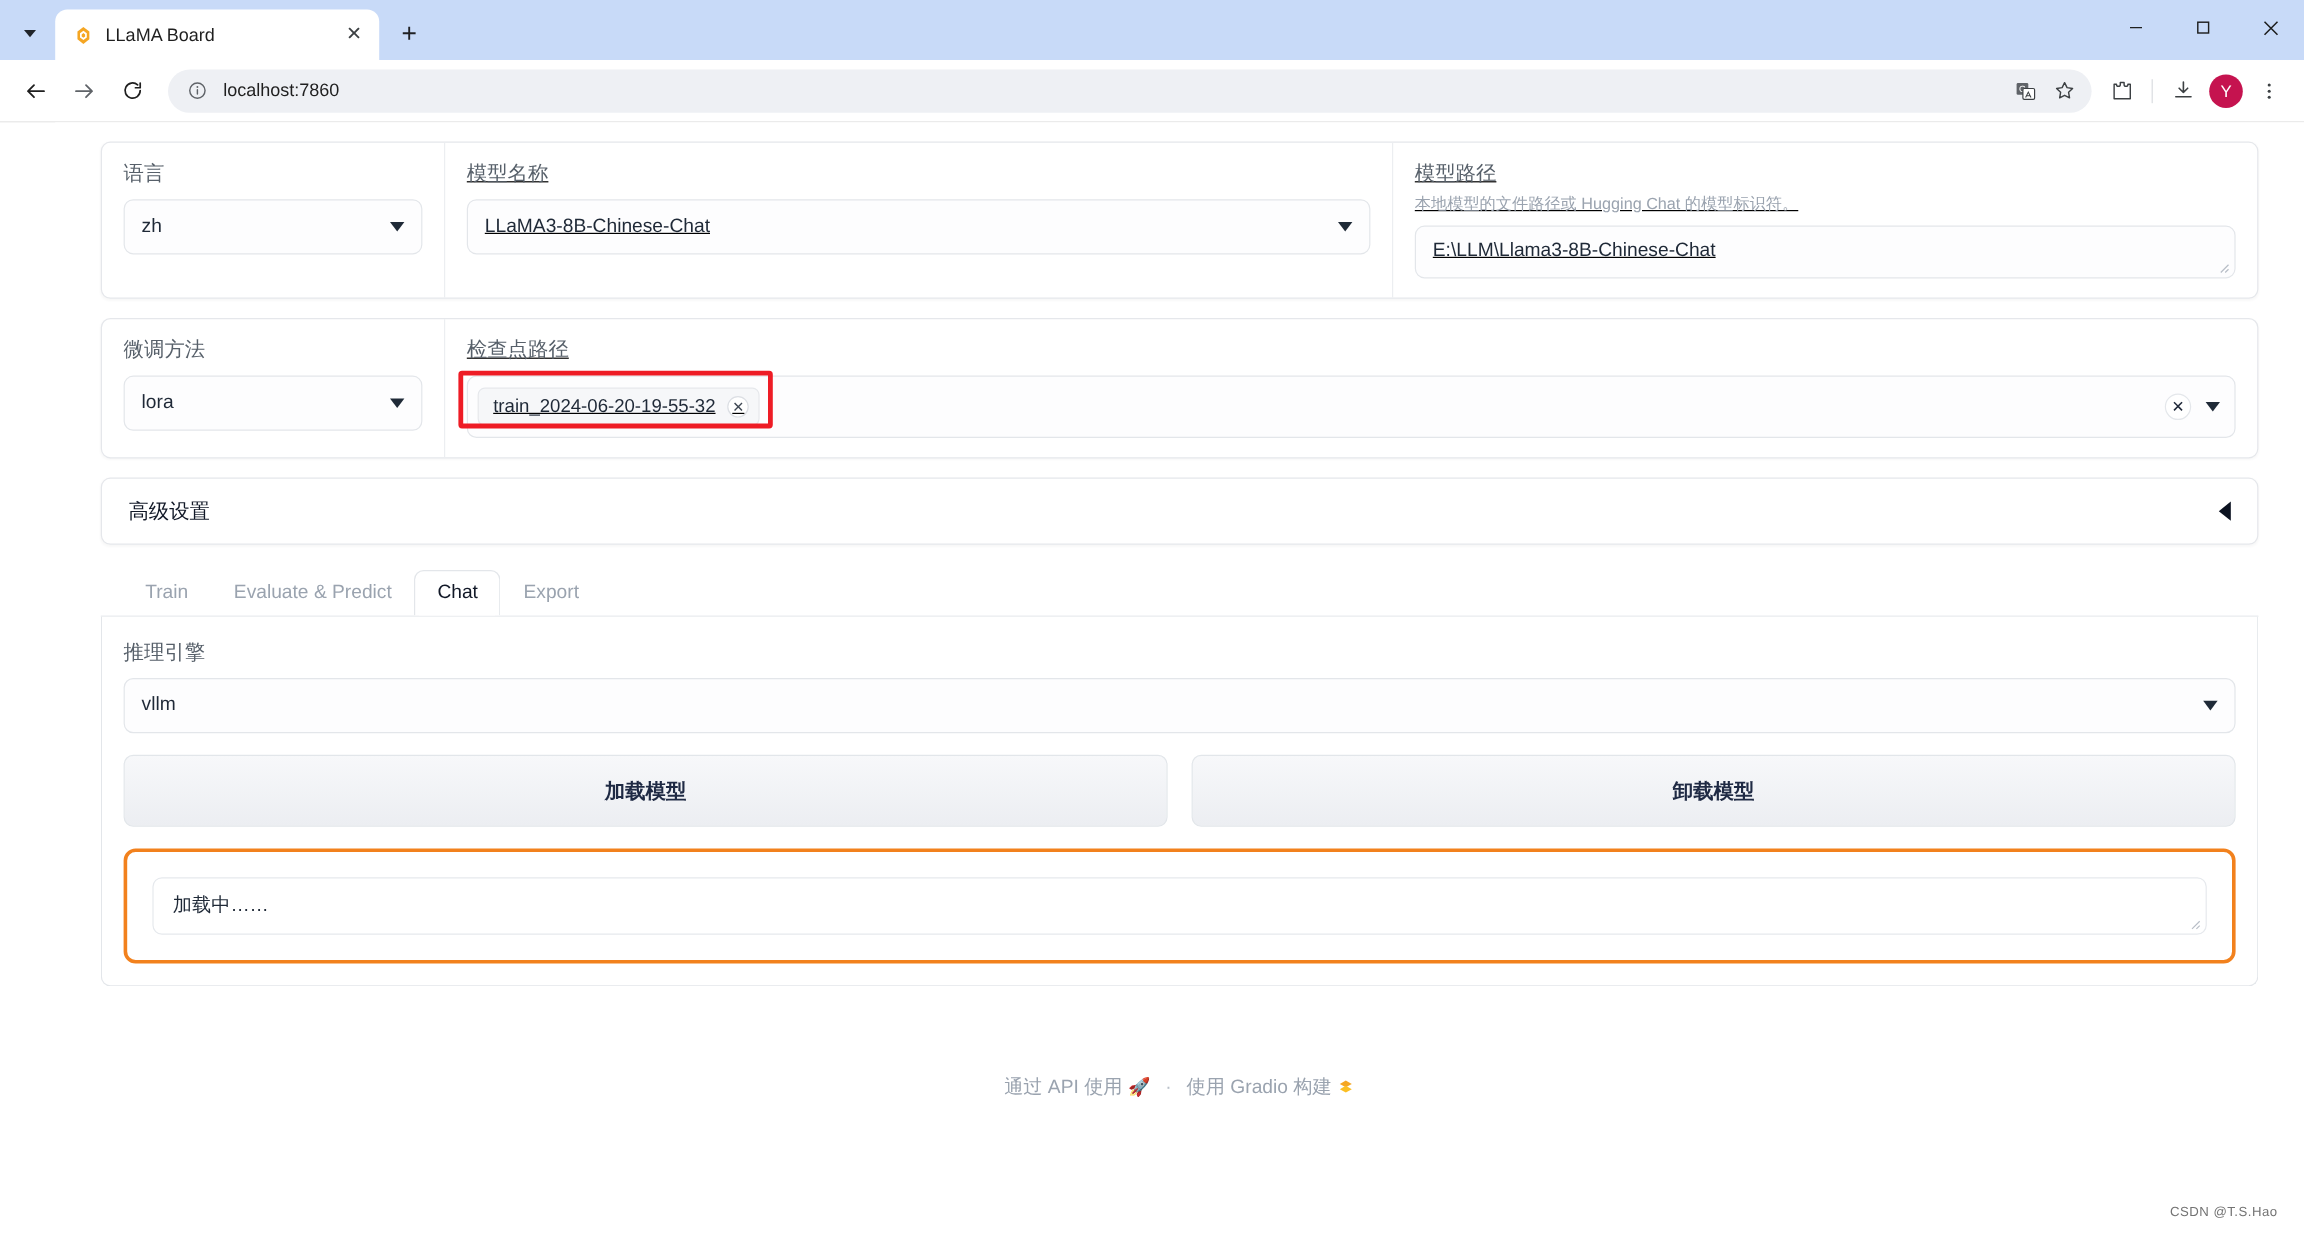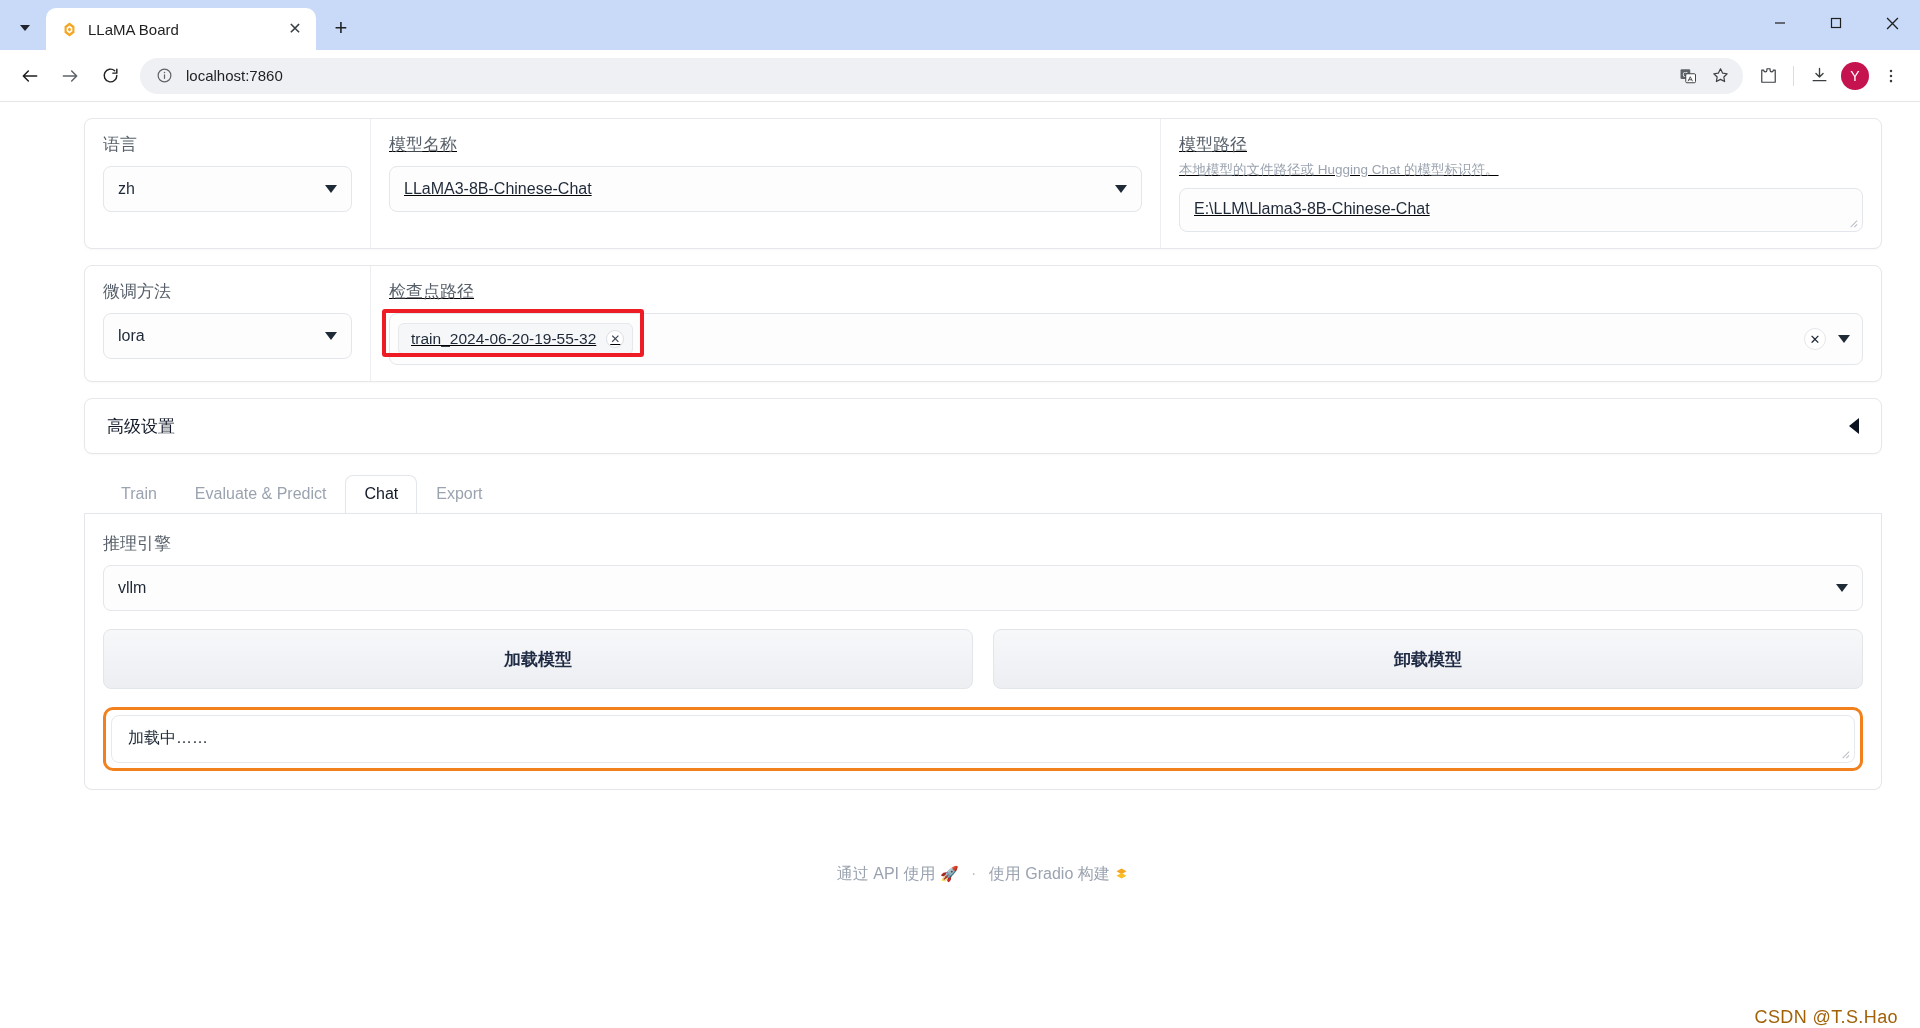--- a/index.html
+++ b/index.html
@@ -335,21 +335,21 @@
     display: flex; align-items: center; justify-content: center;
     font-size: 17px;
     font-weight: bold;
     color: #1f2a44;
   }
 
   .status-wrap {
     margin-top: 18px;
     border: 3px solid #f2811d;
     border-radius: 10px;
-    padding: 5px;
+    padding: 21px;
     background: #fff;
   }
   .status-inner {
     border: 1px solid #e6e9ed;
     border-radius: 8px;
     min-height: 48px;
     padding: 12px 16px;
     font-size: 16px;
     color: #1f2937;
     position: relative;
@@ -361,23 +361,23 @@
     margin-top: 74px;
     font-size: 16px;
     color: #9aa3af;
   }
   .footer .sep { margin: 0 8px; color: #b9c0c9; }
   .footer .emoji { font-size: 15px; }
 
   .watermark {
     position: absolute;
     right: 22px;
-    bottom: 0;
-    font-size: 18px;
-    color: #a16207;
+    bottom: 12px;
+    font-size: 11px;
+    color: #737373;
     letter-spacing: 0.4px;
   }
 </style>
 </head>
 <body>
 
 <div class="browser">
 
   <div class="tabstrip">
     <div class="tab-list-btn">

